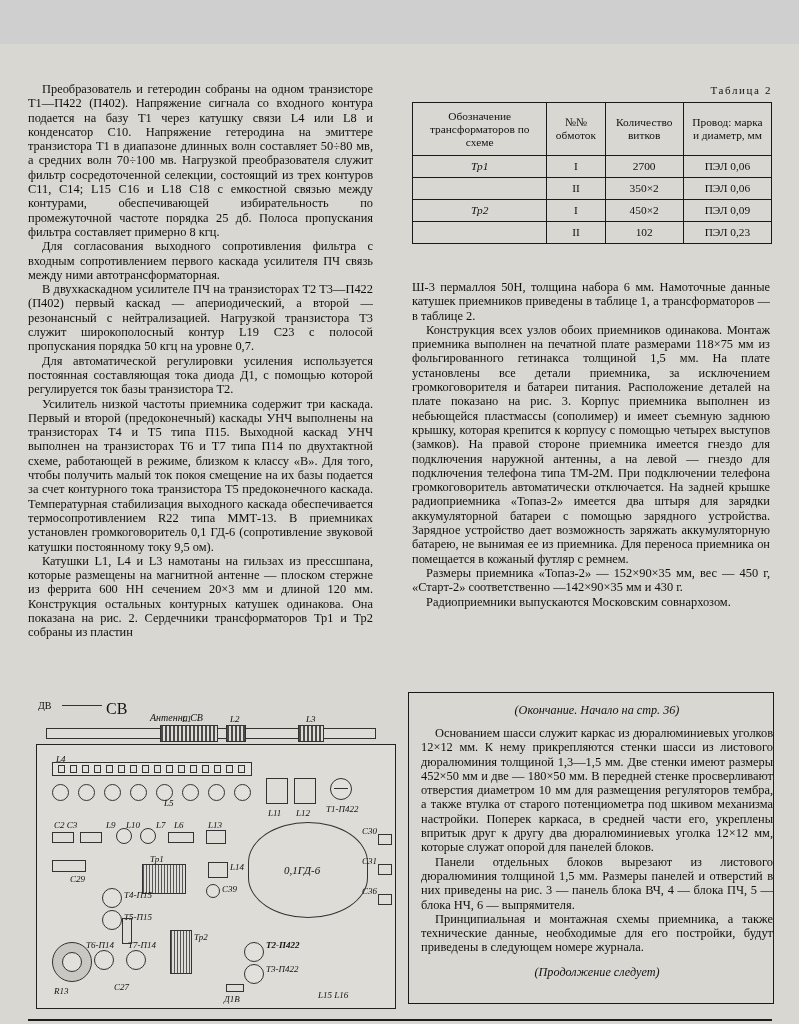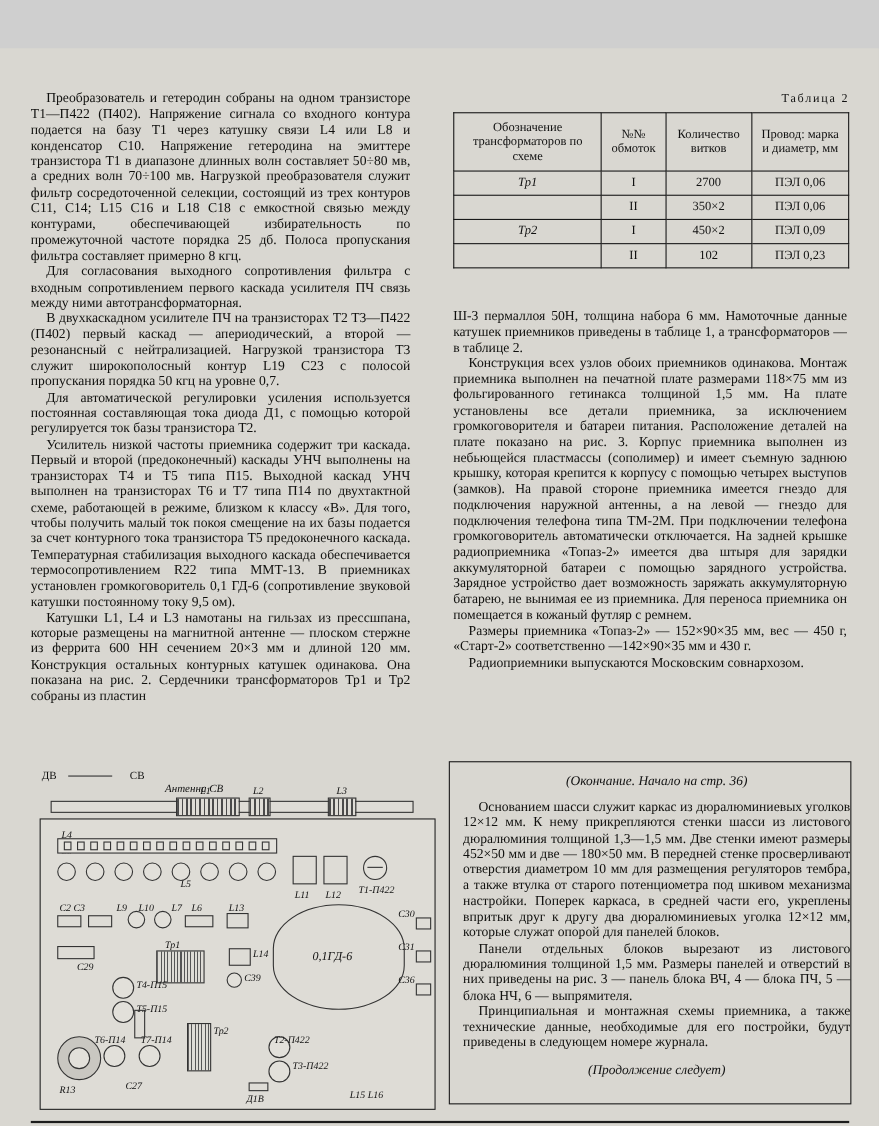--- a/index.html
+++ b/index.html
@@ -288,21 +288,21 @@
     <p>Конструкция всех узлов обоих приемников одинакова. Монтаж приемника выполнен на печатной плате размерами 118×75 мм из фольгированного гетинакса толщиной 1,5 мм. На плате установлены все детали приемника, за исключением громкоговорителя и батареи питания. Расположение деталей на плате показано на рис. 3. Корпус приемника выполнен из небьющейся пластмассы (сополимер) и имеет съемную заднюю крышку, которая крепится к корпусу с помощью четырех выступов (замков). На правой стороне приемника имеется гнездо для подключения наружной антенны, а на левой — гнездо для подключения телефона типа ТМ-2М. При подключении телефона громкоговоритель автоматически отключается. На задней крышке радиоприемника «Топаз-2» имеется два штыря для зарядки аккумуляторной батареи с помощью зарядного устройства. Зарядное устройство дает возможность заряжать аккумуляторную батарею, не вынимая ее из приемника. Для переноса приемника он помещается в кожаный футляр с ремнем.</p>
     <p>Размеры приемника «Топаз-2» — 152×90×35 мм, вес — 450 г, «Старт-2» соответственно —142×90×35 мм и 430 г.</p>
     <p>Радиоприемники выпускаются Московским совнархозом.</p>
   </div>
 
 
   <div id="figure">
 
     <div class="fg-lbl" style="left:8px; top:8px; font-size:10px;">ДВ</div>
     <div class="wire" style="left:32px; top:13px; width:40px; height:1.4px;"></div>
-    <div class="fg-lbl" style="left:88px; top:8px; font-size:10px;">СВ</div>
+    <div class="fg-lbl" style="left:76px; top:8px; font-size:16px;">СВ</div>
     <div class="fg-lbl ital" style="left:120px; top:20px; font-size:10px;">Антенна СВ</div>
 
     <div class="comp" style="left:16px; top:36px; width:330px; height:11px; background:#dedcd6;"></div>
     <div class="coil" style="left:130px; top:33px; width:58px; height:17px;"></div>
     <div class="coil" style="left:196px; top:33px; width:20px; height:17px;"></div>
     <div class="coil" style="left:268px; top:33px; width:26px; height:17px;"></div>
     <div class="fg-lbl ital" style="left:152px; top:22px;">L1</div>
     <div class="fg-lbl ital" style="left:200px; top:22px;">L2</div>
     <div class="fg-lbl ital" style="left:276px; top:22px;font-style:italic;">L3</div>
 
@@ -389,21 +389,21 @@
 
     <div class="hatch" style="left:140px; top:238px; width:22px; height:44px;"></div>
     <div class="fg-lbl ital" style="left:164px; top:240px;">Тр2</div>
 
     <div class="circ" style="left:64px; top:258px; width:20px; height:20px;"></div>
     <div class="circ" style="left:96px; top:258px; width:20px; height:20px;"></div>
     <div class="fg-lbl ital" style="left:56px; top:248px;">T6-П14</div>
     <div class="fg-lbl ital" style="left:98px; top:248px;">T7-П14</div>
 
     <div class="circ" style="left:214px; top:250px; width:20px; height:20px;"></div>
-    <div class="fg-lbl ital" style="left:219px; top:248px;">T2-П422</div>
+    <div class="fg-lbl ital" style="left:236px; top:248px;font-weight:bold;">T2-П422</div>
     <div class="circ" style="left:214px; top:272px; width:20px; height:20px;"></div>
     <div class="fg-lbl ital" style="left:236px; top:272px;">T3-П422</div>
 
     <div class="circ" style="left:22px; top:250px; width:40px; height:40px; background:#c9c7c1;"></div>
     <div class="circ" style="left:32px; top:260px; width:20px; height:20px;"></div>
     <div class="fg-lbl ital" style="left:24px; top:294px;">R13</div>
 
     <div class="comp" style="left:92px; top:226px; width:10px; height:26px;"></div>
     <div class="fg-lbl ital" style="left:84px; top:290px;">C27</div>
 

